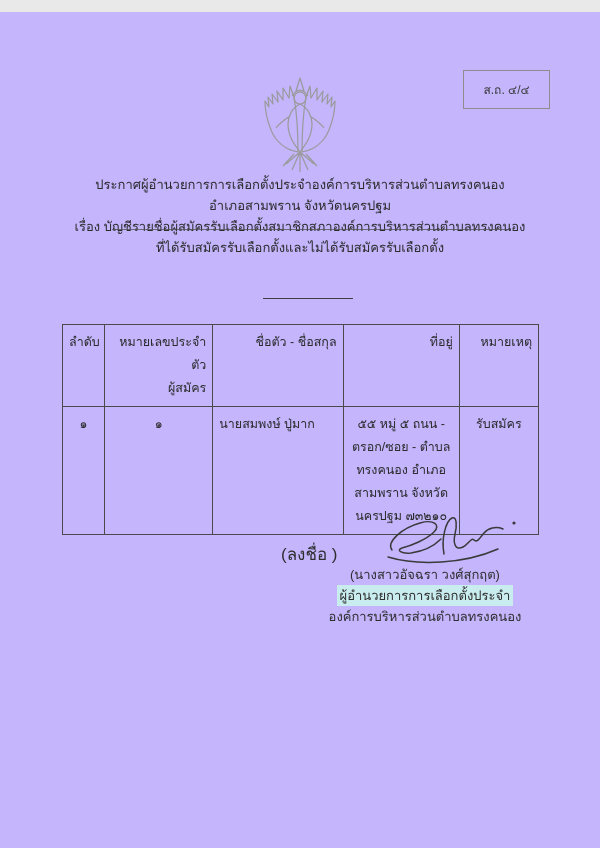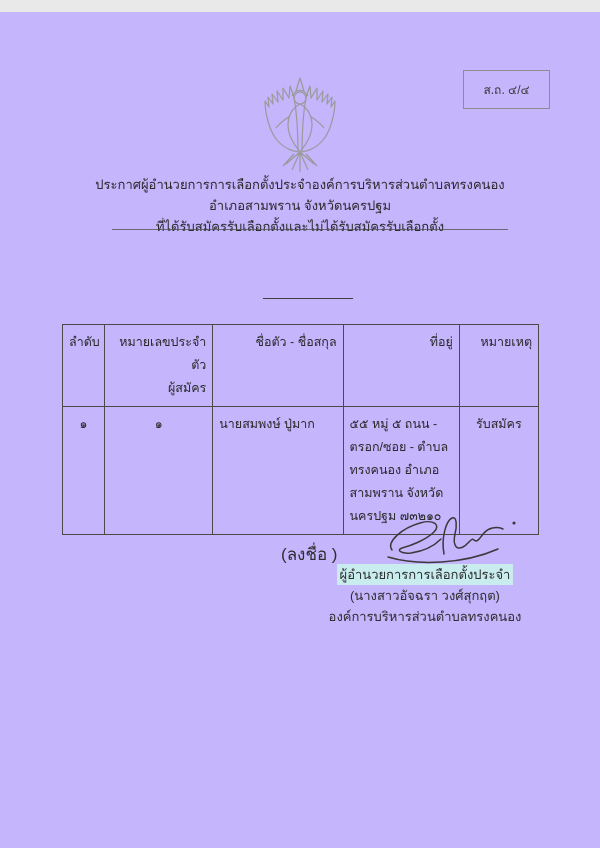--- a/index.html
+++ b/index.html
@@ -67,21 +67,21 @@
     border: 1px solid #4a4a4a;
     vertical-align: top;
     padding: 6px 6px;
     font-weight: normal;
     line-height: 23px;
   }
   table.candidates th { text-align: right; height: 33px; }
   td.c-center { text-align: center; }
   td.c-left   { text-align: left; }
   .row-h { height: 96px; }
-  .addr div { line-height: 23px; }
+  .addr div { line-height: 23px; text-align: center; }
   .footer-date {
     position: absolute;
     left: 305px; top: 488px;
     font-size: 13px;
     color: #2b2b2b;
     white-space: nowrap;
   }
   .sign-label {
     position: absolute;
     left: 281px; top: 528px;
@@ -125,20 +125,21 @@
       <path d="M48 30 C40 34 36 42 36 50 C36 62 42 70 48 78 C54 70 60 62 60 50 C60 42 56 34 48 30 Z"></path>
       <path d="M38 42 C32 46 27 50 24 54 M58 42 C64 46 69 50 72 54"></path>
       <path d="M48 78 L40 96 M48 78 L48 98 M48 78 L56 96 M48 78 L34 90 M48 78 L62 90"></path>
       <path d="M42 80 L31 92 M54 80 L65 92"></path>
     </svg>
   </div>
 
   <div class="title-block">
     <div>ประกาศผู้อำนวยการการเลือกตั้งประจำองค์การบริหารส่วนตำบลทรงคนอง</div>
     <div>อำเภอสามพราน จังหวัดนครปฐม</div>
+    <div><span class="subject">เรื่อง บัญชีรายชื่อผู้สมัครรับเลือกตั้งสมาชิกสภาองค์การบริหารส่วนตำบลทรงคนอง</span></div>
     <div>ที่ได้รับสมัครรับเลือกตั้งและไม่ได้รับสมัครรับเลือกตั้ง</div>
   </div>
 
   <div class="strike-line"></div>
 
   <div class="head-rule"></div>
 
   <table class="candidates">
     <colgroup>
       <col style="width:42px">
@@ -190,18 +191,18 @@
   <div class="signature">
     <svg width="145" height="56" viewBox="0 0 145 56" fill="none" stroke="#3a3a3a" stroke-width="1.5" stroke-linecap="round">
       <path d="M16 38 C10 30 26 16 44 11 C58 7 65 13 58 20 C50 28 34 34 26 36 C20 38 25 42 35 41 C49 39 59 33 65 27"></path>
       <path d="M68 42 C65 26 70 9 76 6 C81 4 81 14 79 22 C77 31 79 39 87 35 C93 32 95 25 98 28 C101 31 104 26 108 21 C112 16 120 14 127 17"></path>
       <path d="M12 45 C42 54 88 52 122 37"></path>
       <circle cx="138" cy="11" r="1.6" fill="#3a3a3a" stroke="none"></circle>
     </svg>
   </div>
 
   <div class="signer-block">
+    <div>(นางสาวอัจฉรา วงศ์สุกฤต)</div>
     <div><span class="signer-title-hl">ผู้อำนวยการการเลือกตั้งประจำ</span></div>
-    <div>(นางสาวอัจฉรา วงศ์สุกฤต)</div>
     <div>องค์การบริหารส่วนตำบลทรงคนอง</div>
   </div>
 
 </div>
 
 </body></html>

